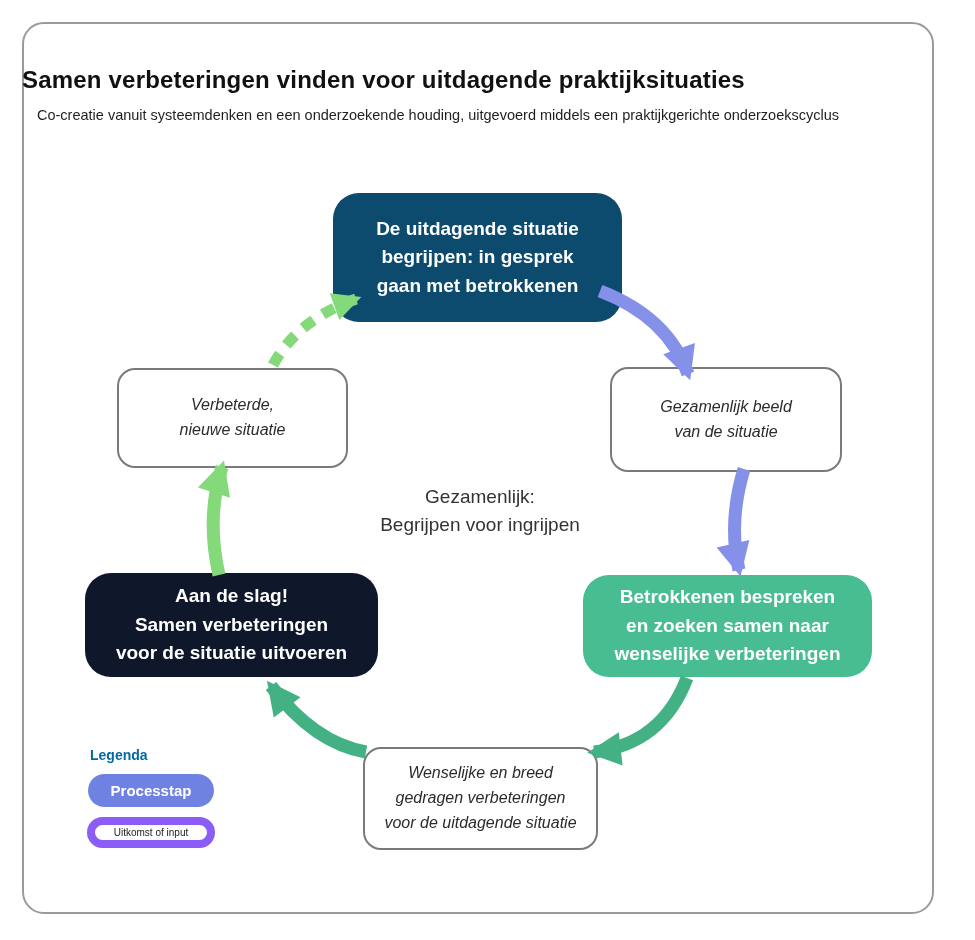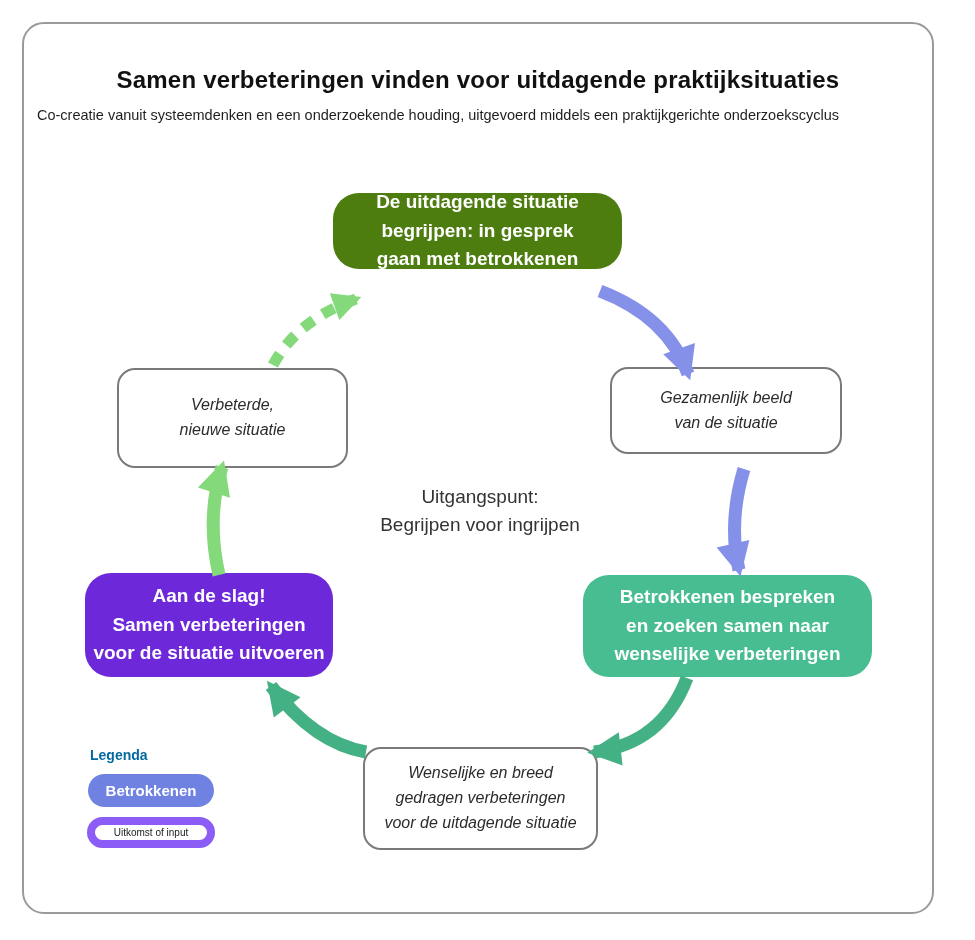--- a/index.html
+++ b/index.html
@@ -6,44 +6,44 @@
   .canvas {
     position:relative; width:975px; height:940px; background:#ffffff;
     font-family:"Liberation Sans","DejaVu Sans",sans-serif; overflow:hidden;
   }
   .frame {
     position:absolute; left:22px; top:22px; width:912px; height:892px;
     border:2px solid #9a9a9a; border-radius:22px; box-sizing:border-box;
     background:#ffffff;
   }
   .title {
-    position:absolute; left:22px; width:912px; top:66px; text-align:center;
+    position:absolute; left:22px; width:912px; top:66px; 
     font-size:24px; font-weight:bold; color:#111111; letter-spacing:0.2px;
   }
   .subtitle {
     position:absolute; left:22px; width:832px; top:107px; text-align:center;
     font-size:14.5px; color:#1f1f1f;
   }
   .node {
     position:absolute; display:flex; flex-direction:column; justify-content:center;
     align-items:center; text-align:center; box-sizing:border-box; z-index:2;
   }
   .process {
     color:#ffffff; font-weight:bold; font-size:19px; line-height:1.5;
     border-radius:26px;
   }
   .outcome {
     background:#ffffff; border:2px solid #7a7a7a; border-radius:18px;
     color:#2b2b2b; font-size:16px; line-height:1.55;font-style:italic;
   }
-  #node-understand   { left:333px; top:193px; width:289px; height:76px; background:#4d7c0f; }
-  #node-shared-view  { left:610px; top:367px; width:232px; height:87px; }
+  #node-understand   { left:333px; top:193px; width:289px; height:129px; background:#0c4a6e; }
+  #node-shared-view  { left:610px; top:367px; width:232px; height:105px; }
   #node-discuss      { left:583px; top:575px; width:289px; height:102px; background:#48bd92; }
   #node-improvements { left:363px; top:747px; width:235px; height:103px; }
-  #node-execute      { left:85px;  top:573px; width:248px; height:104px; background:#6d28d9;align-items:center; }
+  #node-execute      { left:85px;  top:573px; width:293px; height:104px; background:#0f172a;align-items:center; }
   #node-new-situation{ left:117px; top:368px; width:231px; height:100px; }
   .center-note {
     position:absolute; left:320px; top:483px; width:320px; text-align:center;
     font-size:19px; line-height:1.45; color:#333333; z-index:2;
   }
   .legend-title {
     position:absolute; left:90px; top:747px; font-size:14px; font-weight:bold;
     color:#0369a1; z-index:2;
   }
   .legend-pill-process {
@@ -118,20 +118,20 @@
     <div>Samen verbeteringen</div>
     <div>voor de situatie uitvoeren</div>
   </div>
 
   <div class="node outcome" id="node-new-situation">
     <div>Verbeterde,</div>
     <div>nieuwe situatie</div>
   </div>
 
   <div class="center-note">
-    <div>Uitgangspunt:</div>
+    <div>Gezamenlijk:</div>
     <div>Begrijpen voor ingrijpen</div>
   </div>
 
   <div class="legend-title">Legenda</div>
-  <div class="legend-pill-process">Betrokkenen</div>
+  <div class="legend-pill-process">Processtap</div>
   <div class="legend-pill-outcome">Uitkomst of input</div>
 </div>
 
 </body></html>

